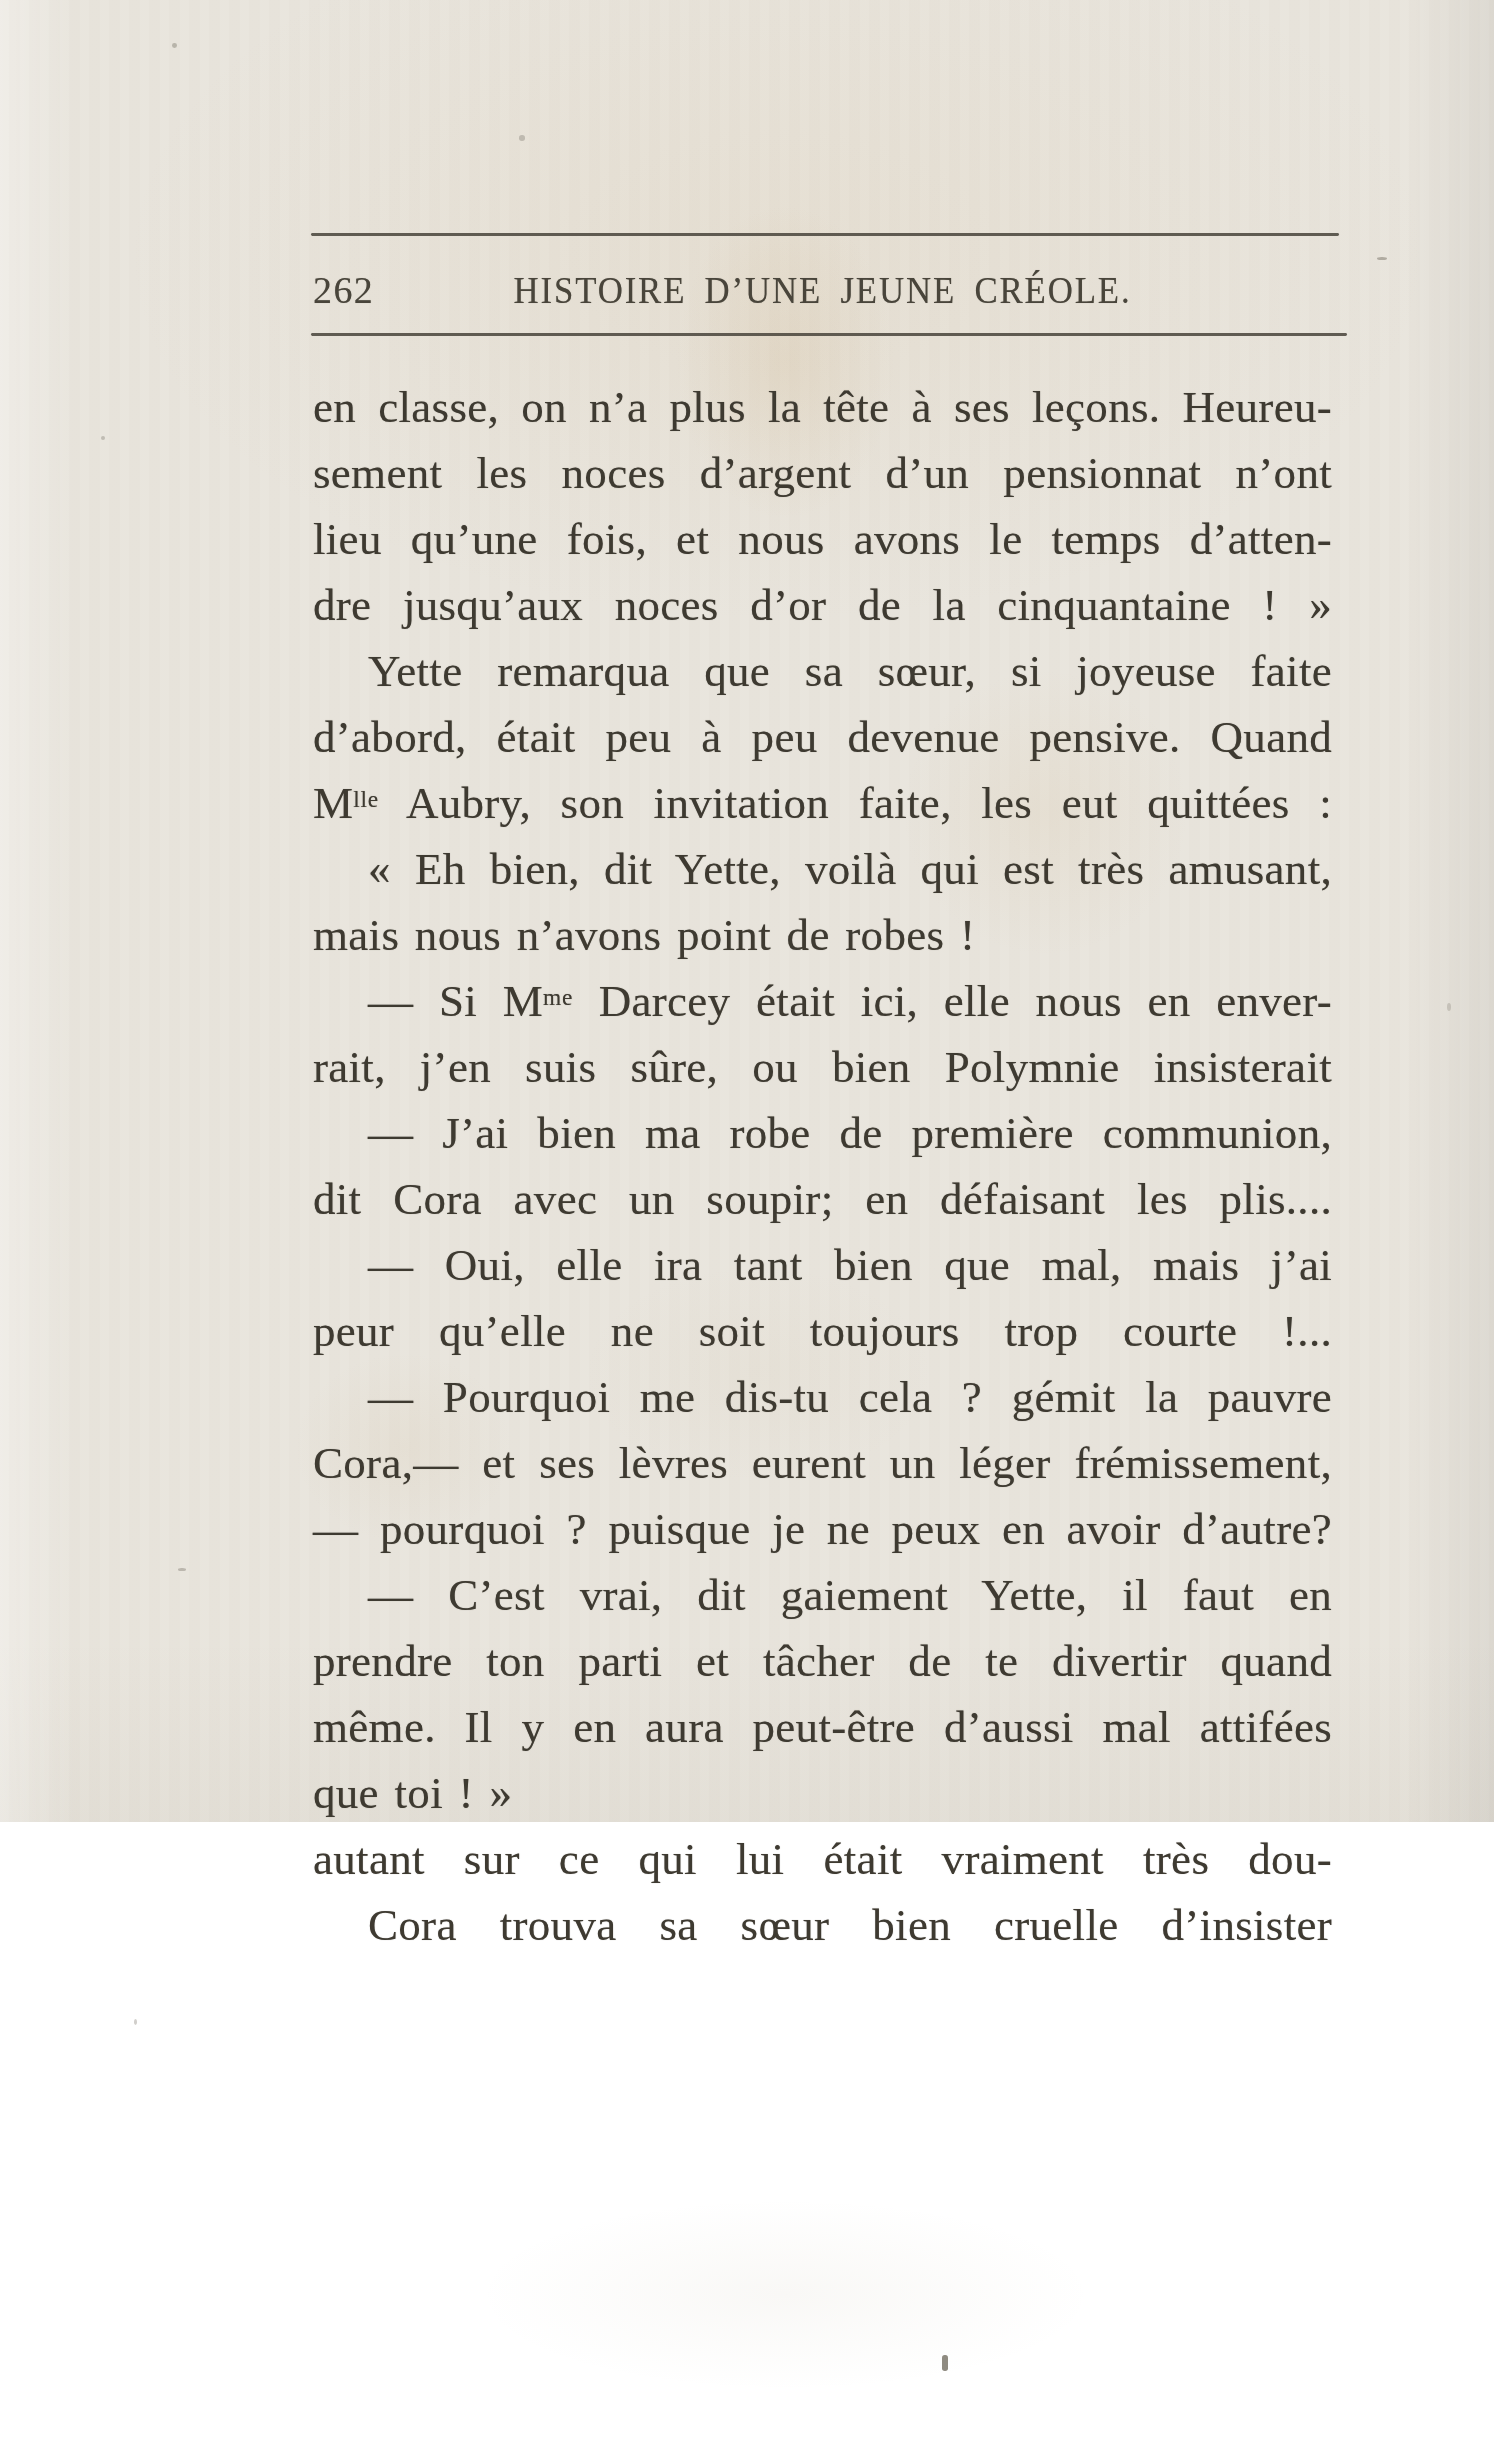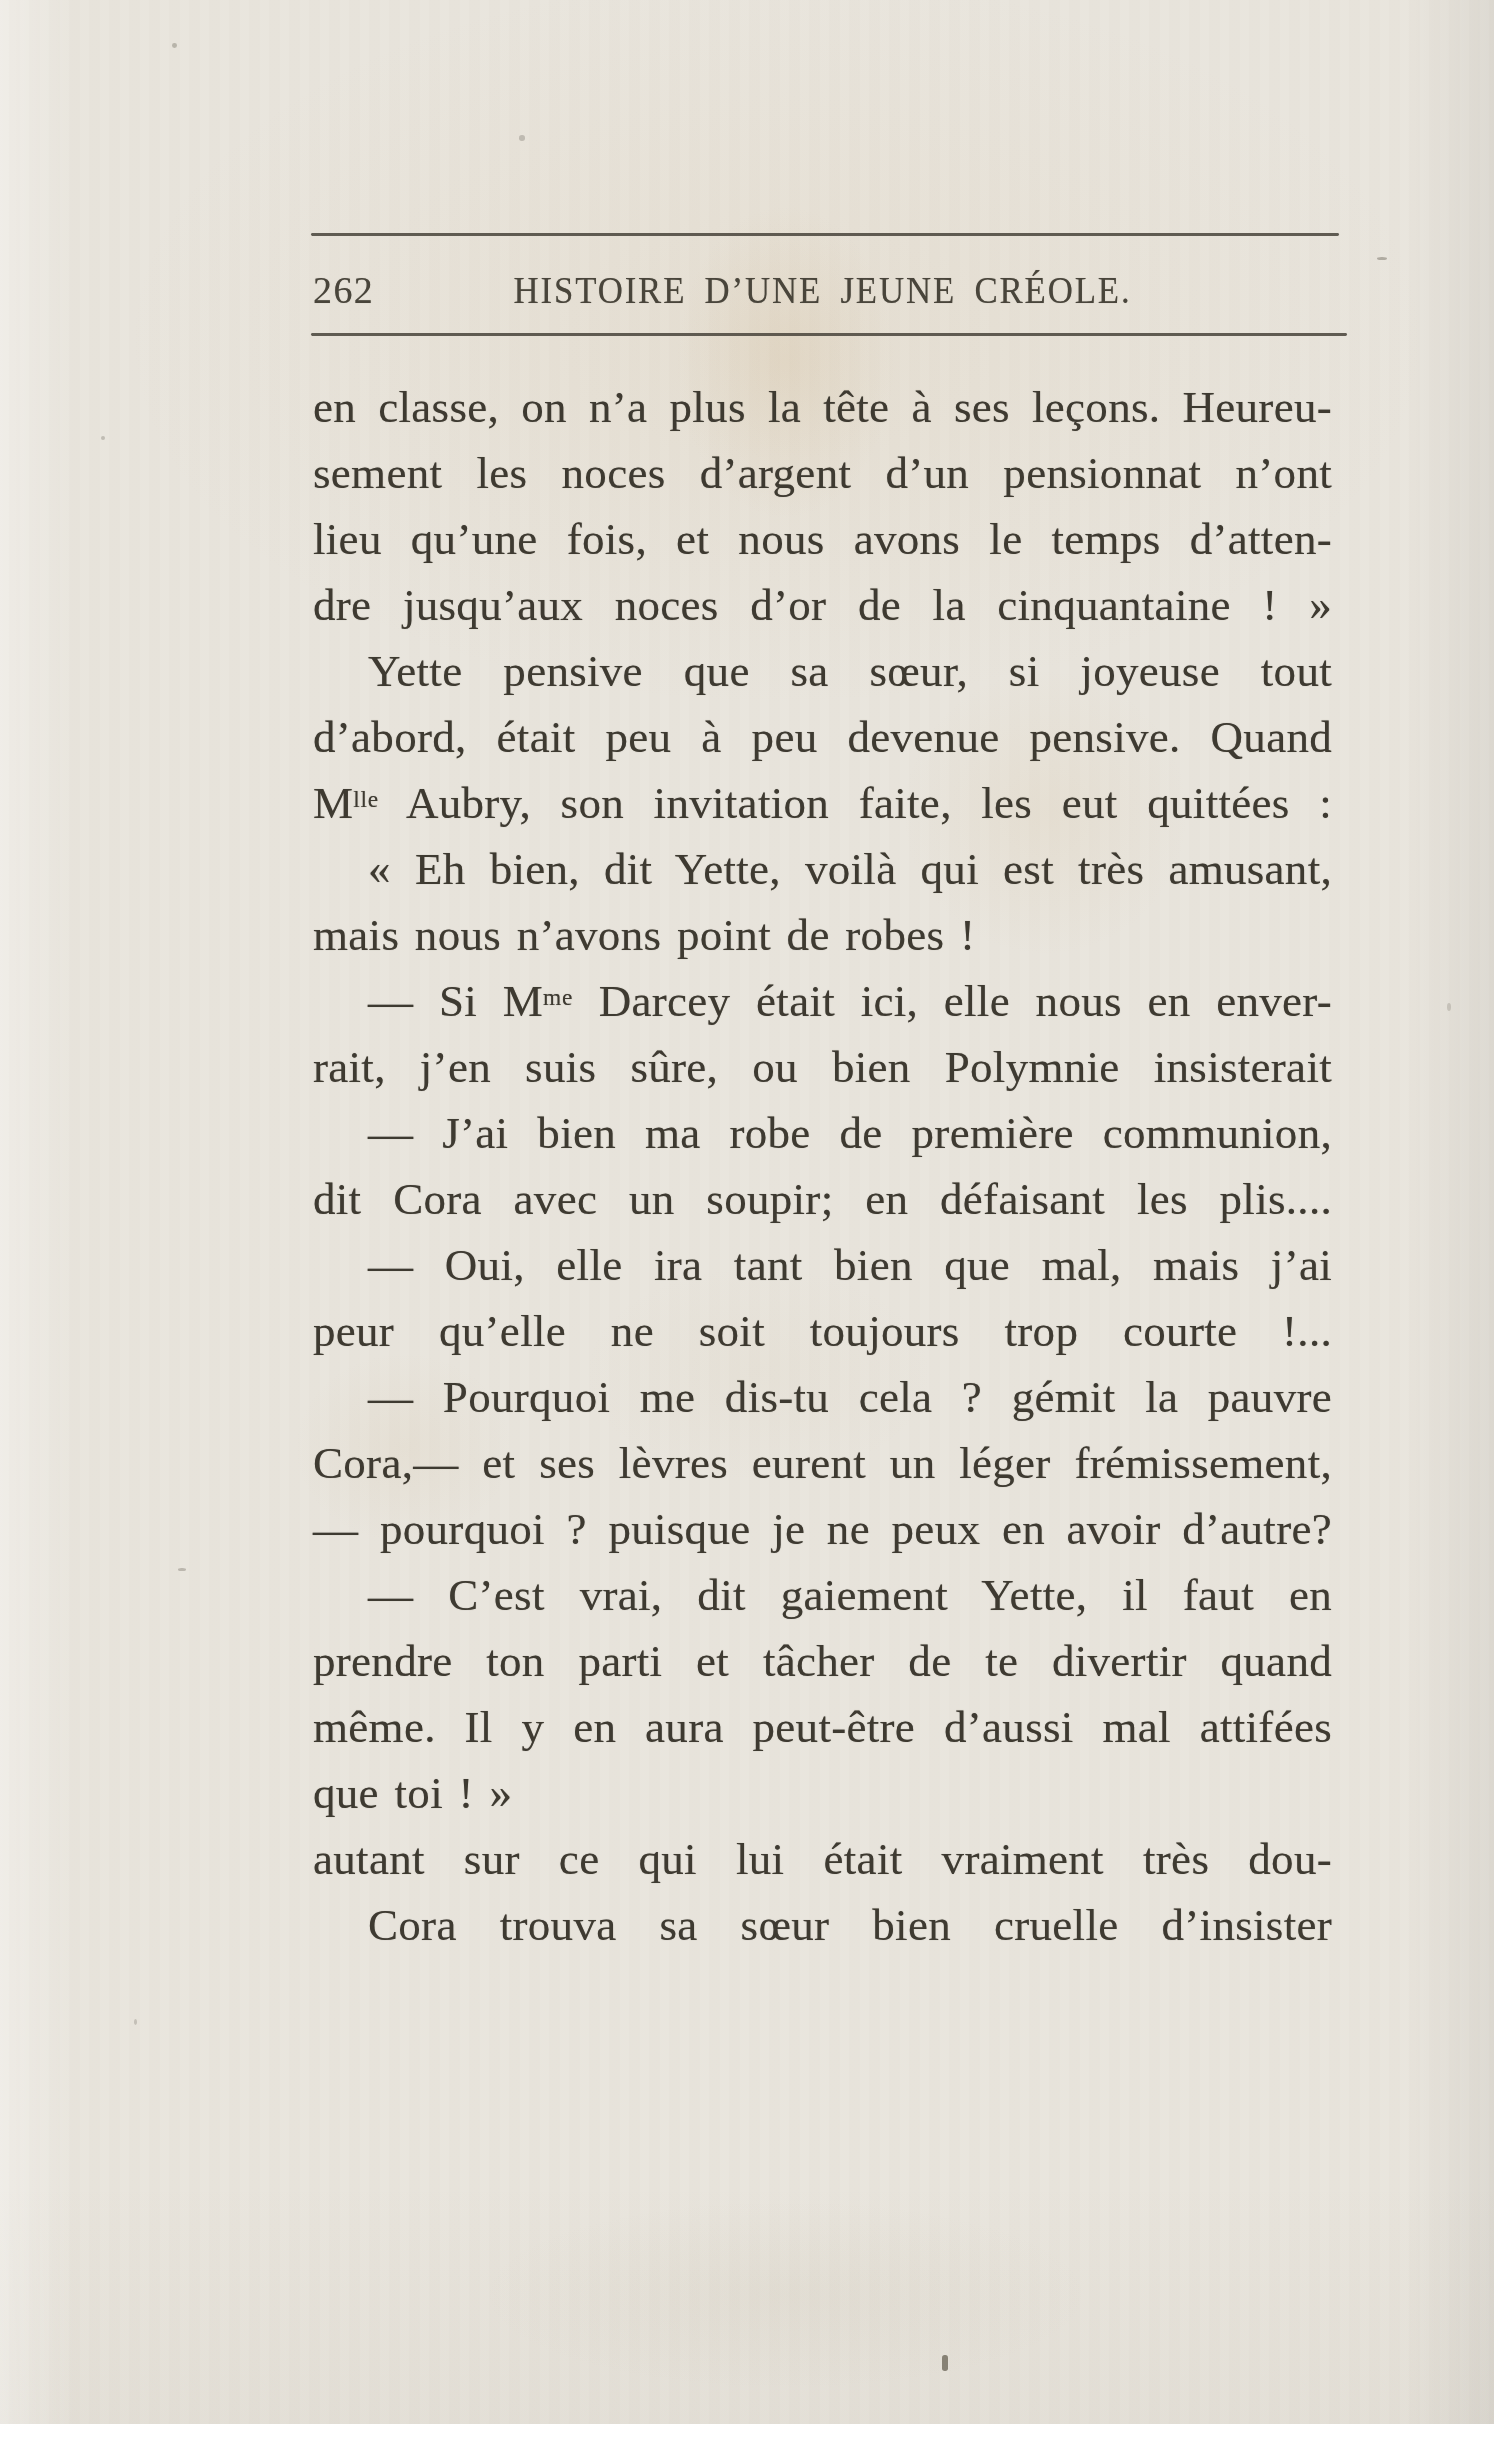--- a/index.html
+++ b/index.html
@@ -2,21 +2,21 @@
 <html style="--paper: #e9e5dd; --ink: #3e3a31; --header-ink: #49453b; --rule: #4c483f;font-size:11px"><head>
 <meta charset="utf-8">
 <style>
   html,body{margin:0;padding:0;}
   body{
     width:1494px;height:2462px;
     font-family:"Liberation Serif","DejaVu Serif",serif;
     overflow:hidden;
   }
   .page{
-    position:relative;width:1494px;height:2424px;
+    position:relative;width:1494px;height:1822px;
     background:
       radial-gradient(1093px 615px at 52% 14%, rgba(201,168,116,0.10), rgba(201,168,116,0) 60%),
       linear-gradient(90deg, rgba(255,255,255,0.30) 0%, rgba(255,255,255,0) 5%, rgba(0,0,0,0) 94%, rgba(0,0,0,0.05) 100%),
       linear-gradient(0deg, rgba(120,110,90,0.05) 0%, rgba(120,110,90,0) 10%),
       repeating-linear-gradient(90deg, rgba(255,255,255,0.018) 0 9px, rgba(60,50,30,0.013) 9px 20px),
       var(--paper,#e9e5dd);
   }
   
   .rule{position:absolute;left:311px;width:1028px;height:2.7px;background:var(--rule,#4c483f);opacity:.88;border-radius:1.4px;}
   .rule-top{top:233px;}
@@ -78,21 +78,21 @@
     <span class="page-number">262</span>
     <span class="running-title">HISTOIRE D’UNE JEUNE CRÉOLE.</span>
   </div>
   <div class="rule rule-bottom"></div>
 
   <div class="text-block">
       <div class="line justify"><span>en classe, on n’a plus la tête à ses leçons. Heureu-</span></div>
       <div class="line justify"><span>sement les noces d’argent d’un pensionnat n’ont</span></div>
       <div class="line justify"><span>lieu qu’une fois, et nous avons le temps d’atten-</span></div>
       <div class="line justify"><span>dre jusqu’aux noces d’or de la cinquantaine ! »</span></div>
-      <div class="line justify indent"><span>Yette pensive que sa sœur, si joyeuse tout</span></div>
+      <div class="line justify indent"><span>Yette remarqua que sa sœur, si joyeuse faite</span></div>
       <div class="line justify"><span>d’abord, était peu à peu devenue pensive. Quand</span></div>
       <div class="line justify"><span>M</span><span class="sup">lle</span><span> Aubry, son invitation faite, les eut quittées :</span></div>
       <div class="line justify indent"><span>« Eh bien, dit Yette, voilà qui est très amusant,</span></div>
       <div class="line"><span>mais nous n’avons point de robes !</span></div>
       <div class="line justify indent"><span>— Si M</span><span class="sup">me</span><span> Darcey était ici, elle nous en enver-</span></div>
       <div class="line justify"><span>rait, j’en suis sûre, ou bien Polymnie insisterait</span></div>
       <div class="line justify indent"><span>— J’ai bien ma robe de première communion,</span></div>
       <div class="line justify"><span>dit Cora avec un soupir; en défaisant les plis....</span></div>
       <div class="line justify indent"><span>— Oui, elle ira tant bien que mal, mais j’ai</span></div>
       <div class="line justify"><span>peur qu’elle ne soit toujours trop courte !...</span></div>

